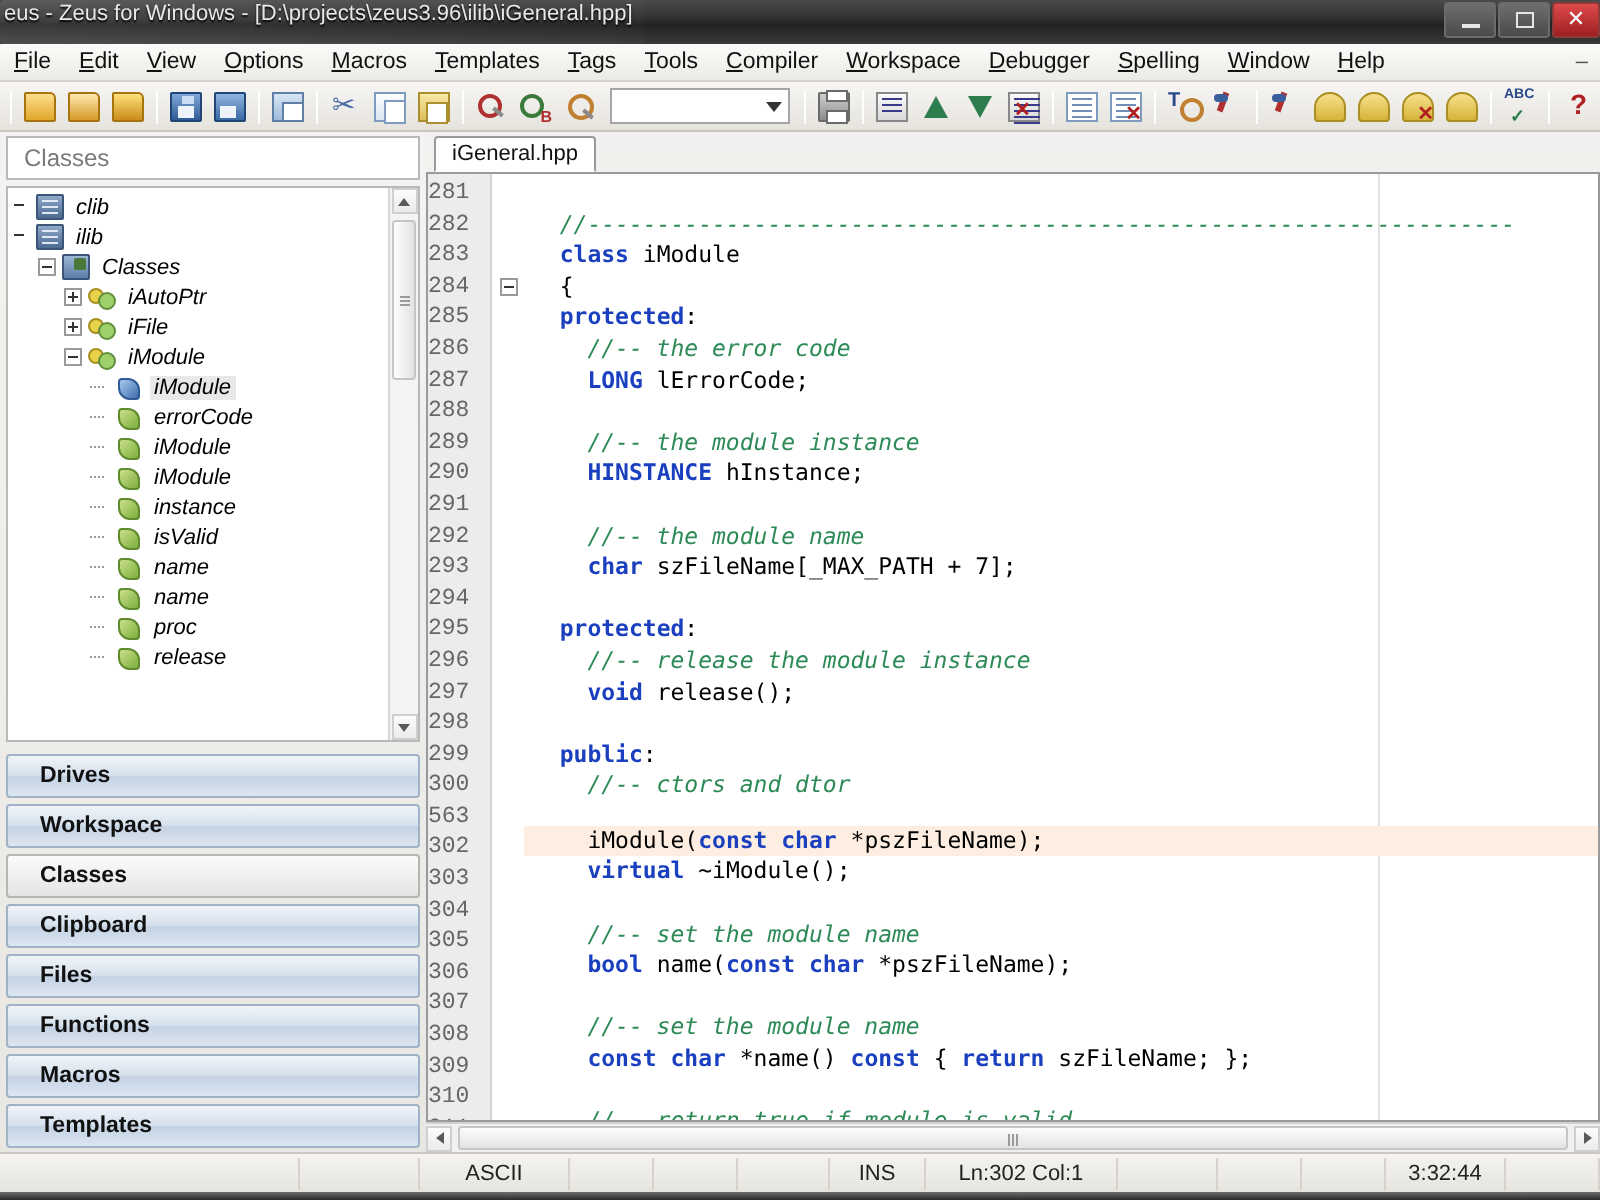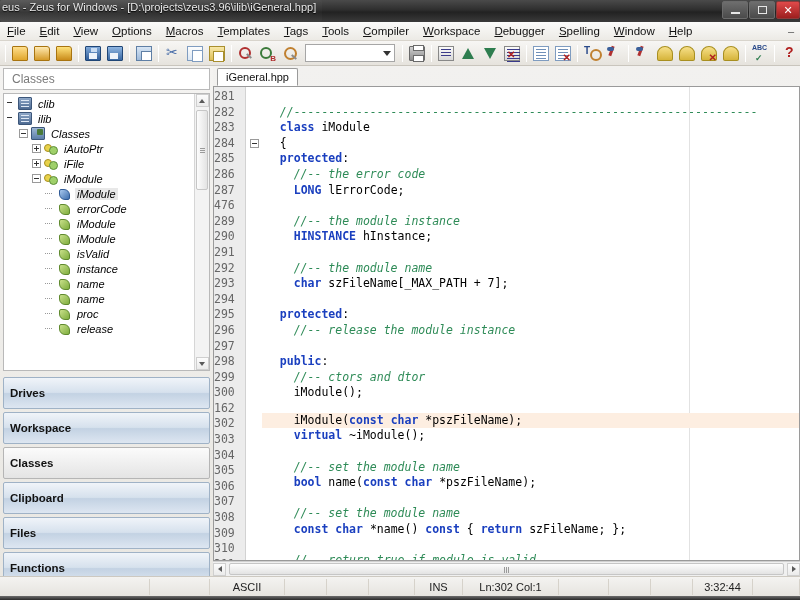--- a/index.html
+++ b/index.html
@@ -117,23 +117,23 @@
   .sb-arrow .dn { width: 0; height: 0; border-left: 3px solid transparent; border-right: 3px solid transparent;
                   border-top: 4px solid #5a5a5a; }
   .sb-thumb { position: absolute; top: 16px; left: 1px; width: 12px; height: 80px;
               background: linear-gradient(to right,#fdfdfd,#e3e3e3); border: 1px solid #c6c6c6; border-radius: 2px; }
   .sb-thumb::after { content: ""; position: absolute; left: 3px; top: 37px; width: 5px; height: 5px;
                      background: repeating-linear-gradient(to bottom,#9a9a9a 0 1px,transparent 1px 2px); }
   .sb-bottom { position: absolute; bottom: 0; }
 
   .dock-buttons { margin-top: 6px; display: flex; flex-direction: column; gap: 3px; }
   .dock-btn {
-    height: 32px; border: 1px solid #9fb2c6; border-radius: 2px;
+    height: 22px; border: 1px solid #9fb2c6; border-radius: 2px;
     background: linear-gradient(#f0f4f9 0%, #d6e1ed 48%, #c3d2e3 52%, #dde6f1 100%);
-    display: flex; align-items: center; padding-left: 6px;
+    display: flex; align-items: center; padding-left: 16px;
     font-size: 11.5px; color: #111; font-weight: bold;
   }
   .dock-btn.active { background: linear-gradient(#fbfbfb,#e4e4e4); border-color: #b5b5b5; }
 
   
   .editor-area { flex: 1 1 auto; display: flex; flex-direction: column; min-width: 0;
                  background: linear-gradient(#f2f1ef,#e9e7e2); padding-top: 2px; }
   .tabstrip { height: 19px; flex: 0 0 19px; display: flex; align-items: flex-end;
               border-bottom: 1px solid #9a9a9a; padding-left: 4px; }
   .tab { height: 18px; padding: 0 8px; font-size: 11px; display: flex; align-items: center;
@@ -144,21 +144,21 @@
   .gutter { width: 32px; flex: 0 0 32px; background: #ececec; border-right: 1px solid #d2d2d2;
             padding-top: 2px; text-align: right; }
   .fold { width: 16px; flex: 0 0 16px; background: #fff; padding-top: 2px; position: relative; }
   .code { flex: 1 1 auto; padding-top: 2px; position: relative; overflow: hidden; }
   .margin-line { position: absolute; top: 0; bottom: 0; left: 427px; width: 1px;
                  background: #e2e2e2; }
   .ln, .cl, .fc {
     height: 15.6px; line-height: 15.6px;
     font-family: "DejaVu Sans Mono", monospace; font-size: 11.5px; white-space: pre;
   }
-  .ln { color: #666; padding-right: 20px; }
+  .ln { color: #666; padding-right: 20px; font-family: Liberation Mono, monospace; }
   .cl { color: #000; padding-left: 4px; position: relative; }
   .cl.hl { background: #fdeee1; margin-top: 12px; }
   .kw { color: #1a3fbf; font-weight: bold; }
   .cmt { color: #2e8b57; font-style: italic; }
   .fold-box { width: 9px; height: 9px; border: 1px solid #9a9a9a; background: #fff;
               margin: 3px auto 0 auto; position: relative; }
   .fold-box::before { content:""; position:absolute; left:1px; top:3px; width:5px; height:1px; background:#333; }
 
   .hsb { height: 15px; flex: 0 0 15px; background: #f0f0f0; border-top: 1px solid #d0d0d0;
          display: flex; align-items: center; position: relative; }
@@ -441,27 +441,27 @@
             <div class="tnode">
               <span class="ind" style="width: 39px;"></span>
               <span class="tdash"></span>
               <span class="ico ico-member"></span>
               <span class="lbl">iModule</span>
             </div>
             <div class="tnode">
               <span class="ind" style="width: 39px;"></span>
               <span class="tdash"></span>
               <span class="ico ico-member"></span>
+              <span class="lbl">instance</span>
+            </div>
+            <div class="tnode">
+              <span class="ind" style="width: 39px;"></span>
+              <span class="tdash"></span>
+              <span class="ico ico-member"></span>
               <span class="lbl">isValid</span>
-            </div>
-            <div class="tnode">
-              <span class="ind" style="width: 39px;"></span>
-              <span class="tdash"></span>
-              <span class="ico ico-member"></span>
-              <span class="lbl">instance</span>
             </div>
             <div class="tnode">
               <span class="ind" style="width: 39px;"></span>
               <span class="tdash"></span>
               <span class="ico ico-member"></span>
               <span class="lbl">name</span>
             </div>
             <div class="tnode">
               <span class="ind" style="width: 39px;"></span>
               <span class="tdash"></span>
@@ -511,34 +511,34 @@
         </div>
       <div class="code-wrap">
         <div class="gutter" id="gutter">
             <div class="ln">281</div>
             <div class="ln">282</div>
             <div class="ln">283</div>
             <div class="ln">284</div>
             <div class="ln">285</div>
             <div class="ln">286</div>
             <div class="ln">287</div>
-            <div class="ln">476</div>
+            <div class="ln">288</div>
             <div class="ln">289</div>
             <div class="ln">290</div>
             <div class="ln">291</div>
             <div class="ln">292</div>
             <div class="ln">293</div>
             <div class="ln">294</div>
             <div class="ln">295</div>
             <div class="ln">296</div>
             <div class="ln">297</div>
             <div class="ln">298</div>
             <div class="ln">299</div>
             <div class="ln">300</div>
-            <div class="ln">162</div>
+            <div class="ln">563</div>
             <div class="ln">302</div>
             <div class="ln">303</div>
             <div class="ln">304</div>
             <div class="ln">305</div>
             <div class="ln">306</div>
             <div class="ln">307</div>
             <div class="ln">308</div>
             <div class="ln">309</div>
             <div class="ln">310</div>
             <div class="ln">311</div>
@@ -587,24 +587,24 @@
             <div class="cl"><span>    </span><span class="kw">LONG</span><span> lErrorCode;</span></div>
             <div class="cl">&nbsp;</div>
             <div class="cl"><span class="cmt">    //-- the module instance</span></div>
             <div class="cl"><span>    </span><span class="kw">HINSTANCE</span><span> hInstance;</span></div>
             <div class="cl">&nbsp;</div>
             <div class="cl"><span class="cmt">    //-- the module name</span></div>
             <div class="cl"><span>    </span><span class="kw">char</span><span> szFileName[_MAX_PATH + 7];</span></div>
             <div class="cl">&nbsp;</div>
             <div class="cl"><span>  </span><span class="kw">protected</span><span>:</span></div>
             <div class="cl"><span class="cmt">    //-- release the module instance</span></div>
+            <div class="cl"><span>    </span><span class="kw">void</span><span> release();</span></div>
             <div class="cl">&nbsp;</div>
             <div class="cl"><span>  </span><span class="kw">public</span><span>:</span></div>
             <div class="cl"><span class="cmt">    //-- ctors and dtor</span></div>
-            <div class="cl"><span>    iModule();</span></div>
             <div class="cl hl"><span>    iModule(</span><span class="kw">const char</span><span> *pszFileName);</span></div>
             <div class="cl"><span>    </span><span class="kw">virtual</span><span> ~iModule();</span></div>
             <div class="cl">&nbsp;</div>
             <div class="cl"><span class="cmt">    //-- set the module name</span></div>
             <div class="cl"><span>    </span><span class="kw">bool</span><span> name(</span><span class="kw">const char</span><span> *pszFileName);</span></div>
             <div class="cl">&nbsp;</div>
             <div class="cl"><span class="cmt">    //-- set the module name</span></div>
             <div class="cl"><span>    </span><span class="kw">const char</span><span> *name() </span><span class="kw">const</span><span> { </span><span class="kw">return</span><span> szFileName; };</span></div>
             <div class="cl">&nbsp;</div>
             <div class="cl"><span class="cmt">    //-- return true if module is valid</span></div>

